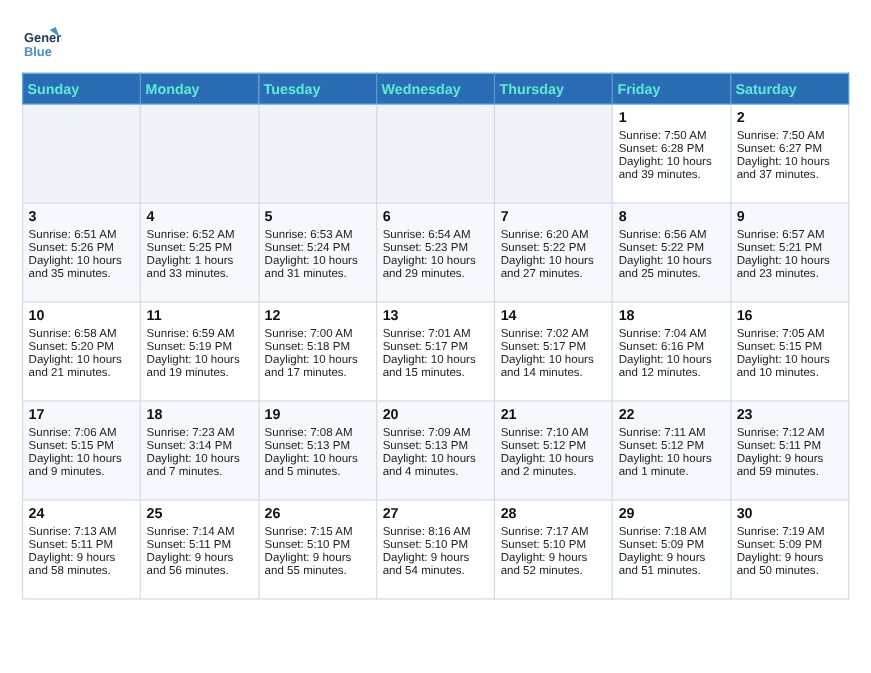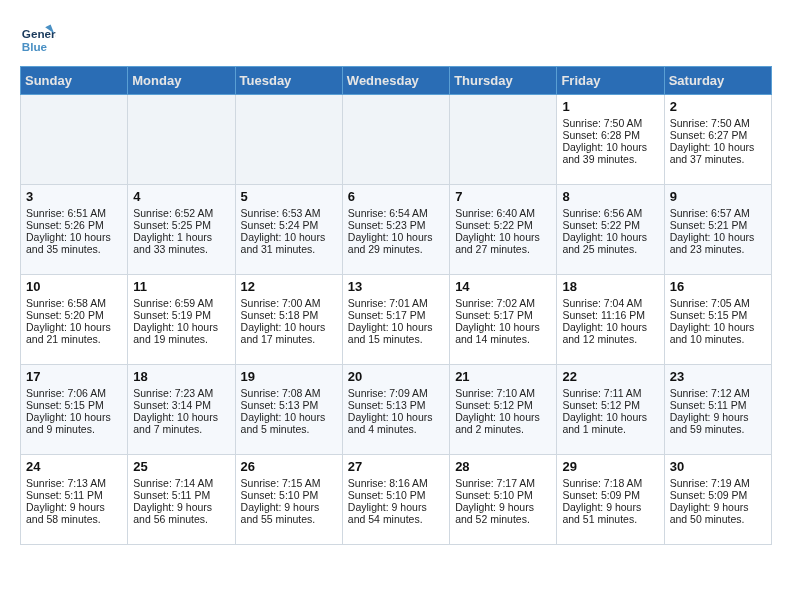--- a/index.html
+++ b/index.html
@@ -37,21 +37,21 @@
       font-size: 14px;
       color: #444;
     }
     table {
       width: 100%;
       border-collapse: collapse;
       table-layout: fixed;
     }
     thead th {
       background: #2a6db5;
-      color: #e5e5e5;
+      color: #5eead4;
       font-size: 13px;
       font-weight: bold;
       padding: 6px 4px;
       text-align: left;
       border: 1px solid #5a9fd4;
     }
     tbody td {
       border: 1px solid #d0d8e0;
       vertical-align: top;
       padding: 4px 5px;
@@ -142,21 +142,21 @@
           <div>Daylight: 10 hours and 31 minutes.</div>
         </td>
         <td>
           <div class="day-num">6</div>
           <div>Sunrise: 6:54 AM</div>
           <div>Sunset: 5:23 PM</div>
           <div>Daylight: 10 hours and 29 minutes.</div>
         </td>
         <td>
           <div class="day-num">7</div>
-          <div>Sunrise: 6:40 AM</div>
+          <div>Sunrise: 6:20 AM</div>
           <div>Sunset: 5:22 PM</div>
           <div>Daylight: 10 hours and 27 minutes.</div>
         </td>
         <td>
           <div class="day-num">8</div>
           <div>Sunrise: 6:56 AM</div>
           <div>Sunset: 5:22 PM</div>
           <div>Daylight: 10 hours and 25 minutes.</div>
         </td>
         <td>
@@ -193,21 +193,21 @@
         </td>
         <td>
           <div class="day-num">14</div>
           <div>Sunrise: 7:02 AM</div>
           <div>Sunset: 5:17 PM</div>
           <div>Daylight: 10 hours and 14 minutes.</div>
         </td>
         <td>
           <div class="day-num">18</div>
           <div>Sunrise: 7:04 AM</div>
-          <div>Sunset: 11:16 PM</div>
+          <div>Sunset: 6:16 PM</div>
           <div>Daylight: 10 hours and 12 minutes.</div>
         </td>
         <td>
           <div class="day-num">16</div>
           <div>Sunrise: 7:05 AM</div>
           <div>Sunset: 5:15 PM</div>
           <div>Daylight: 10 hours and 10 minutes.</div>
         </td>
       </tr>
       <tr>

